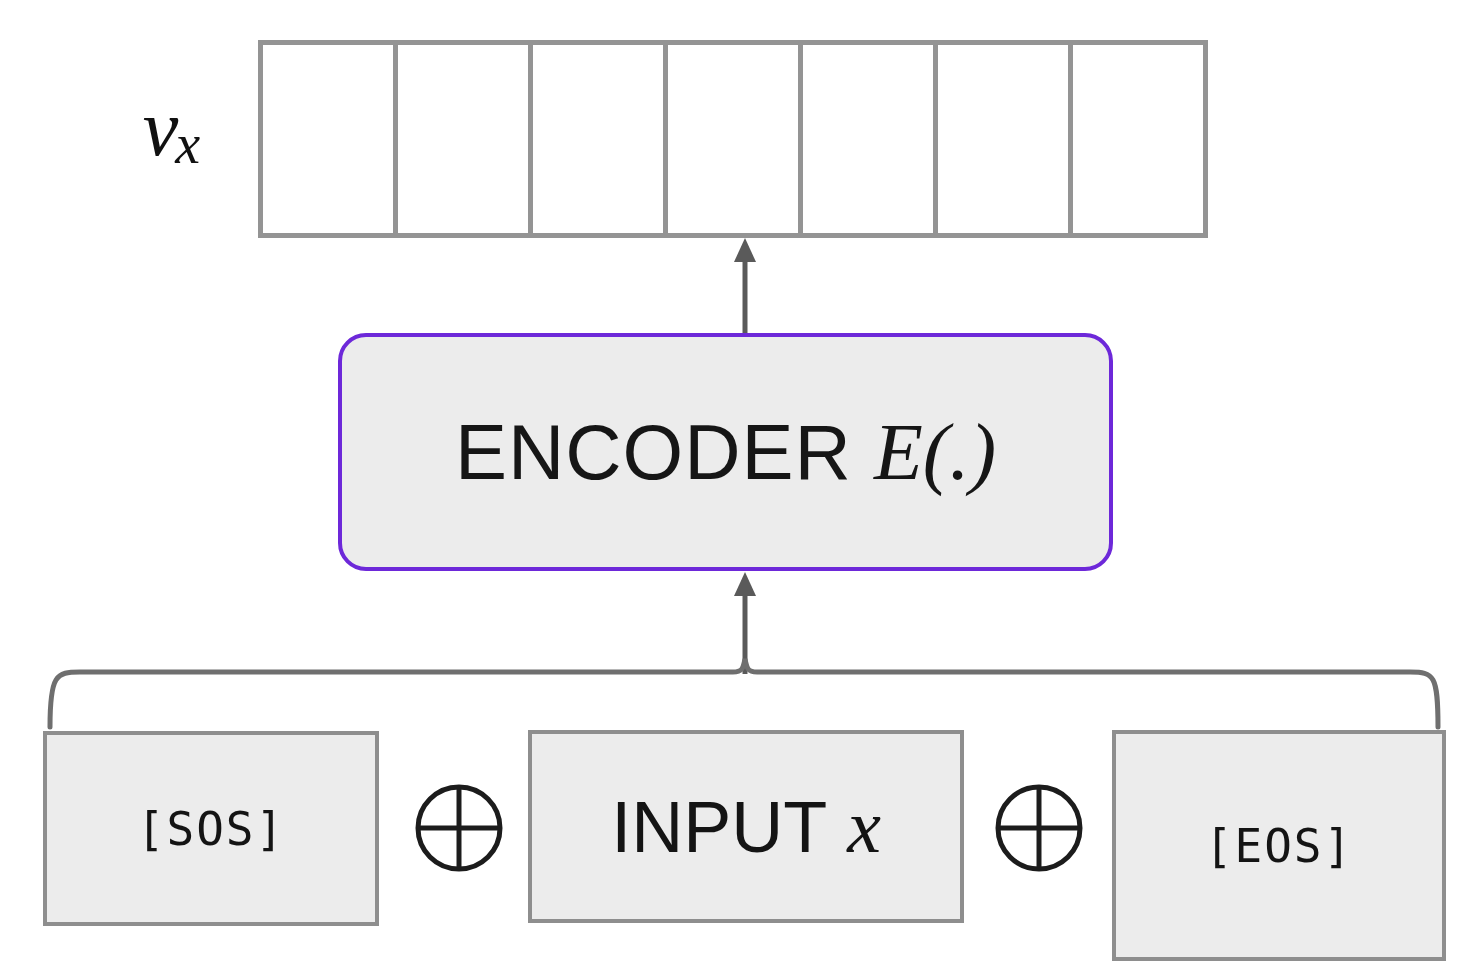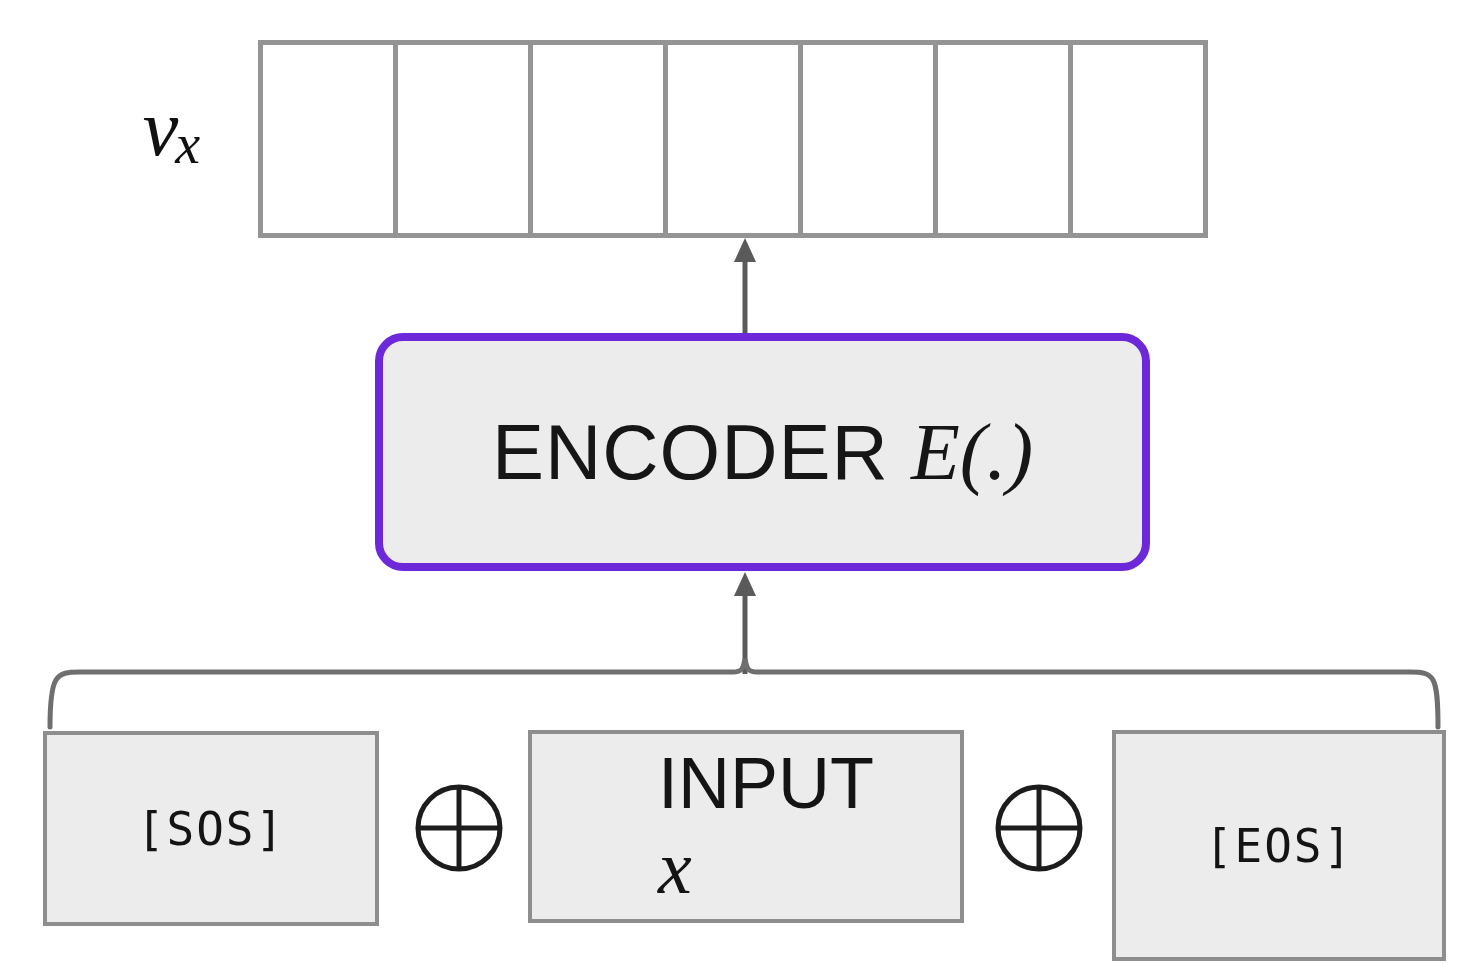--- a/index.html
+++ b/index.html
@@ -64,26 +64,26 @@
 
   
   .arrow-svg {
     position: absolute;
     overflow: visible;
   }
 
   
   #encoder-box {
     position: absolute;
-    left: 375px;
+    left: 338px;
     top: 333px;
     width: 775px;
     height: 238px;
     box-sizing: border-box;
-    border: 8px solid #6d28d9;
+    border: 4px solid #6d28d9;
     border-radius: 28px;
     background: #ececec;
     display: flex;
     align-items: center;
     justify-content: center;
   }
   #encoder-text {
     font-size: 78px;
     color: #161616;
     letter-spacing: 1px;
@@ -119,21 +119,20 @@
   #token-sos { left: 43px;   top: 731px; width: 336px; height: 195px; }
   #token-input { left: 528px; top: 730px; width: 436px; height: 193px; }
   #token-eos { left: 1112px; top: 730px; width: 334px; height: 231px; }
 
   #token-input .token-text {
     font-family: "Liberation Sans", sans-serif;
     font-size: 72px;
     letter-spacing: 0px;
     display: flex;
     align-items: baseline;
-    flex-direction: column;
   }
   #token-input .token-text .math {
     font-family: "Liberation Serif", serif;
     font-style: italic;
     font-size: 76px;
     margin-left: 20px;
   }
 
   .oplus {
     position: absolute;

